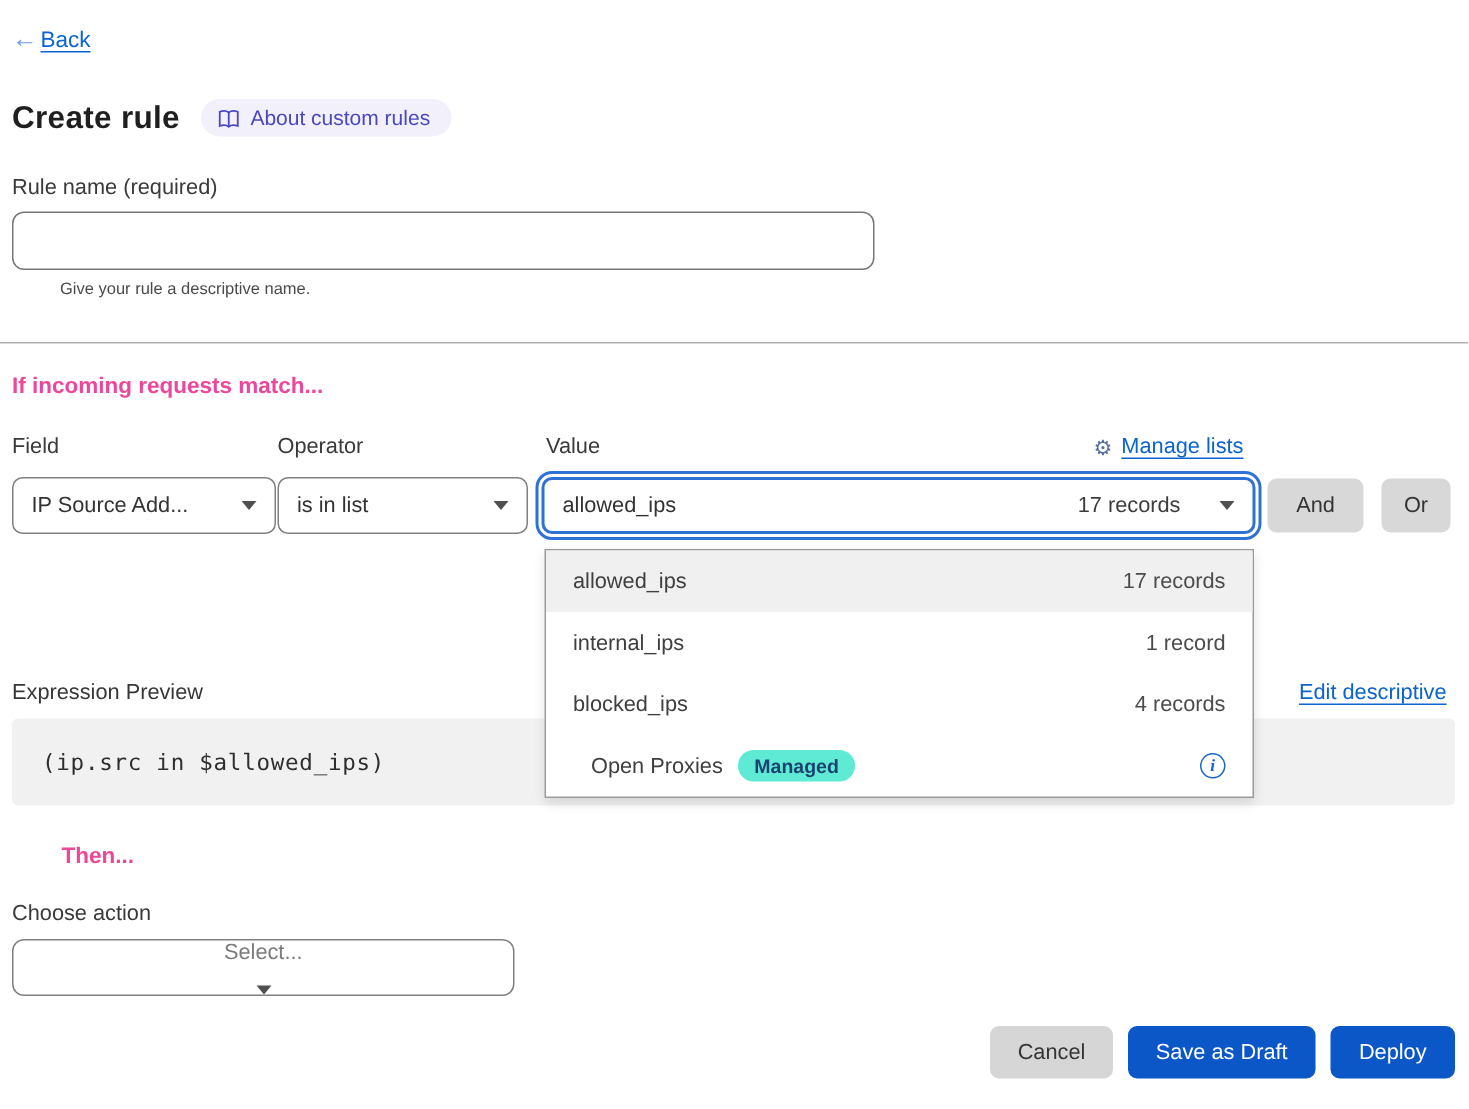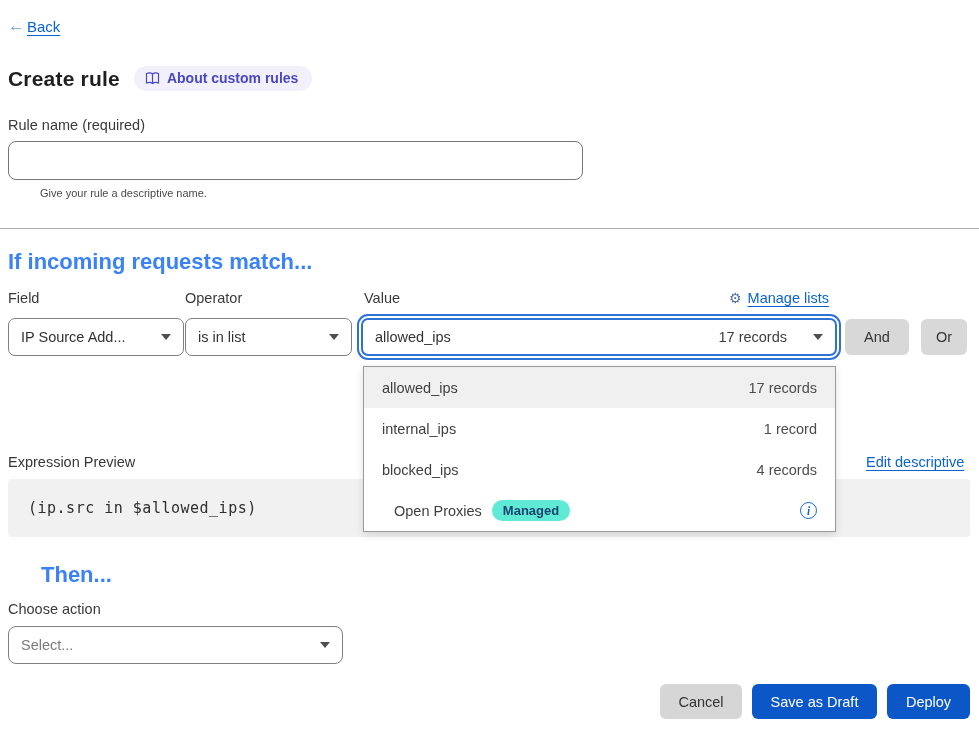--- a/index.html
+++ b/index.html
@@ -24,27 +24,26 @@
     color: #0a63cf;
     cursor: pointer;
     display: flex; align-items: center; gap: 2px;
   }
   .back-arrow { color: #6f9ae0; font-size: 17px; text-decoration: none; }
   .back-text { text-decoration: underline; text-underline-offset: 3px; }
 
   .title-row { left: 8px; top: 66px; display: flex; align-items: center; gap: 14px; }
   .page-title { font-size: 21px; font-weight: 700; color: #1f1f1f; letter-spacing: .2px; }
   .about-badge {
-    display: inline-flex; align-items: center; gap: 7px;
+    display: inline-flex; align-items: flex-end; gap: 7px;
     background: #f2f0fb; color: #4a47c3;
     font-size: 14px;
     padding: 4px 14px 5px 11px;
     border-radius: 14px;
     cursor: pointer;
-    font-weight: bold;
   }
   .book-icon { display: inline-flex; }
   .book-icon svg { display: block; }
 
   
   .field-label { font-size: 14.5px; color: #3a3a3a; }
   .rule-name-label { left: 8px; top: 117px; }
   .rule-name-input {
     left: 8px; top: 141px;
     width: 575px; height: 39px;
@@ -54,21 +53,21 @@
     font-size: 15px;
     padding: 0 12px;
     outline: none;
     background: #fff;
   }
   .help-text { left: 8px; top: 187px; font-size: 11px; color: #4a4a4a; margin-left: 32px; }
 
   .divider { left: 0; top: 228px; width: 979px; height: 0; border-top: 1px solid #aeaeae; }
 
   
-  .section-heading { font-size: 22px; font-weight: 700; color: #3b82f6; }
+  .section-heading { font-size: 15px; font-weight: 700; color: #ec4899; }
   .match-heading { left: 8px; top: 249px; }
 
   .col-label-field { left: 8px; top: 290px; }
   .col-label-operator { left: 185px; top: 290px; }
   .col-label-value { left: 364px; top: 290px; }
 
   .manage-lists {
     left: 729px; top: 290px;
     display: flex; align-items: center; gap: 6px;
     font-size: 14.5px; color: #0a63cf; cursor: pointer;
@@ -198,20 +197,21 @@
     letter-spacing: .5px;
   }
 
   
   .then-heading { left: 8px; top: 562px; margin-left: 33px; }
   .action-label { left: 8px; top: 601px; }
   .action-select {
     left: 8px; top: 626px; width: 335px; height: 38px;
     border-radius: 8px;
     justify-content: space-between;
+    flex-direction: column;
   }
   .placeholder-text { color: #7b7b7b; }
 
   
   .footer-btn {
     height: 35px;
     border: none; border-radius: 6px;
     font-family: "Liberation Sans", sans-serif;
     font-size: 14.5px;
     cursor: pointer;

